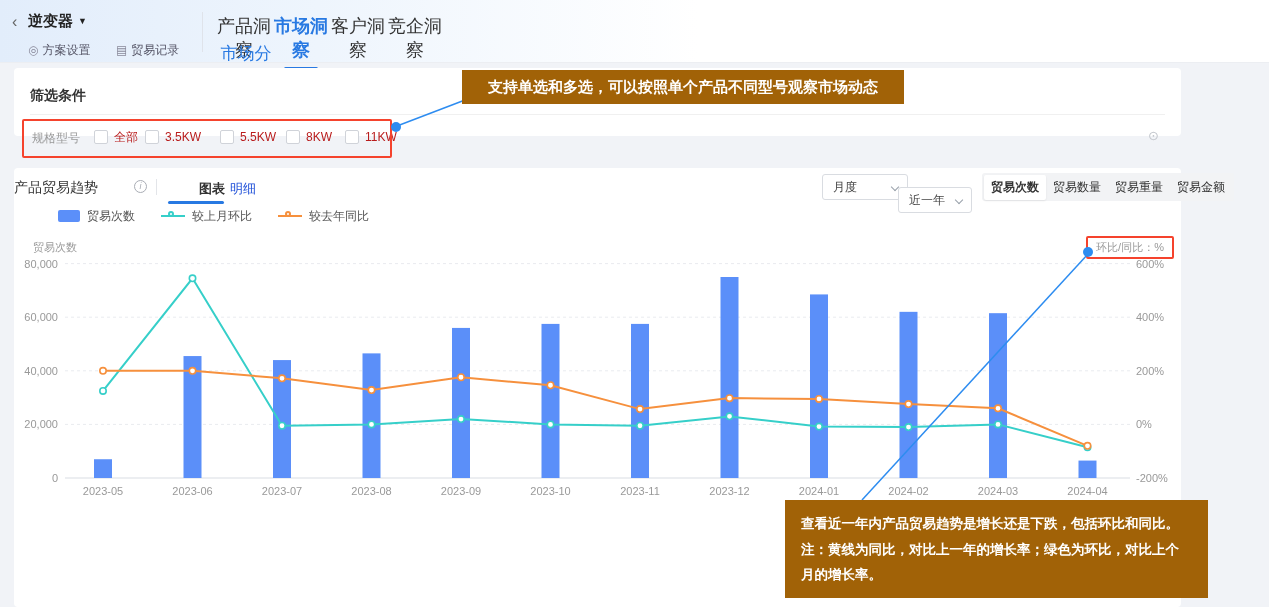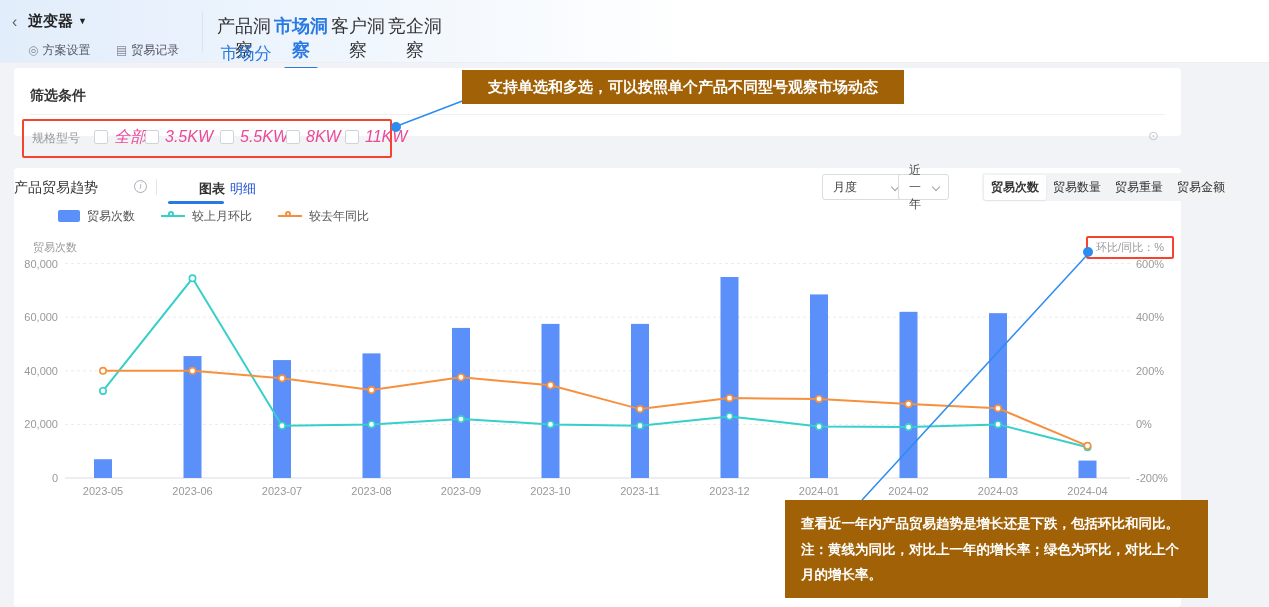--- a/index.html
+++ b/index.html
@@ -26,37 +26,37 @@
   .card { position:absolute; left:14px; width:1167px; background:#fff; border-radius:4px; }
   #filter-card { top:68px; height:68px; }
   #chart-card { top:168px; height:439px; }
 
   
   #filter-title { position:absolute; left:16px; top:19px; font-size:14px; font-weight:bold; color:#333; }
   #filter-divider { position:absolute; left:16px; right:16px; top:46px; height:1px; background:#f0f0f0; }
   #spec-label { position:absolute; left:18px; top:62px; font-size:12px; color:#999; }
   .opt { position:absolute; top:59px; height:20px; display:flex; align-items:center; cursor:pointer; }
   .cb { width:14px; height:14px; border:1px solid #d0d3d9; border-radius:2px; background:#fff; margin-right:6px; }
-  .opt .lbl { font-size:16px; color:#ec4899;font-style:italic; }
+  .opt .lbl { font-size:12px; color:#b91c1c; }
   #reset-icon { position:absolute; right:22px; top:60px; font-size:13px; color:#c3c7cd; cursor:pointer; }
 
   
   #trend-title { position:absolute; left:0; top:11px; font-size:14px; font-weight:normal; color:#333; }
   #info-icon { position:absolute; left:120px; top:12px; width:13px; height:13px; border:1px solid #a9adb5;
     border-radius:50%; font-size:9px; line-height:11px; text-align:center; color:#a9adb5; font-style:italic; }
   #view-divider { position:absolute; left:142px; top:11px; width:1px; height:16px; background:#e3e5e9; }
   .view-tab { position:absolute; top:12px; font-size:13px; cursor:pointer;padding-left:32px; }
   #view-tab-chart { left:153px; color:#333; font-weight:bold; }
   #view-tab-chart::after { content:''; position:absolute; left:1px; right:1px; bottom:-6px; height:3px; background:#2879e2; border-radius:2px; }
   #view-tab-detail { left:184px; color:#1d4ed8; }
 
   .select { position:absolute; top:6px; height:26px; border:1px solid #d9dce1; border-radius:3px; background:#fff;
     font-size:12px; color:#444; display:flex; align-items:center; padding:0 22px 0 10px; cursor:pointer; }
   #period-select { left:808px; width:86px; }
-  #range-select { left:884px; width:51px; }
+  #range-select { left:884px; width:74px;margin-top:13px; }
   .chev { position:absolute; right:9px; top:9px; width:6px; height:6px; border-right:1px solid #98a0aa;
     border-bottom:1px solid #98a0aa; transform:rotate(45deg); }
   #metric-group { position:absolute; left:968px; top:5px; height:28px; background:#f2f3f5; border-radius:3px;
     display:flex; align-items:center; padding:2px; }
   .seg-item { font-size:12px; color:#333; padding:4px 7px; border-radius:2px; cursor:pointer; white-space:nowrap; }
   .seg-item.active { background:#fff; box-shadow:0 1px 2px rgba(0,0,0,.08); font-weight:bold; }
 
   
   #legend { position:absolute; left:44px; top:40px; height:16px; display:flex; align-items:center; }
   .legend-item { display:flex; align-items:center; margin-right:26px; cursor:pointer; }

